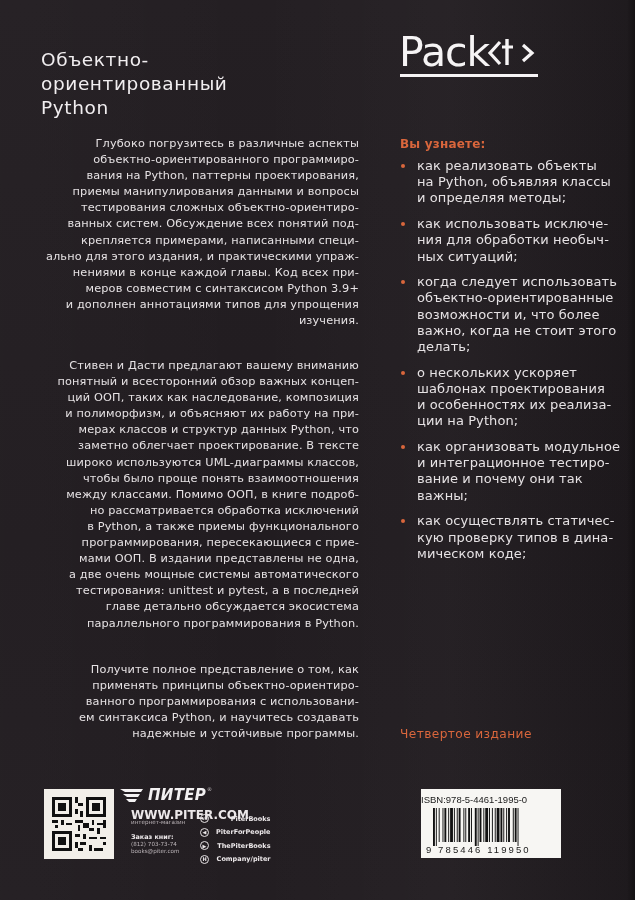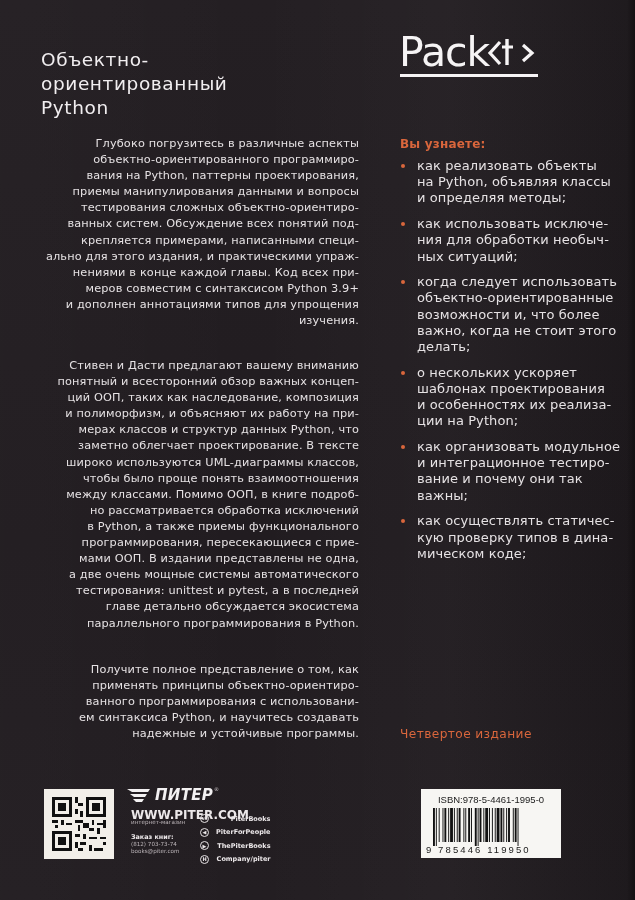--- a/index.html
+++ b/index.html
@@ -54,21 +54,21 @@
   }
   .edition {
     position: absolute; left: 400px; top: 727px;
     font-size: 12.2px; color: #d9663c; letter-spacing: 0.4px;
   }
   .qr {
     position: absolute; left: 44px; top: 789px; width: 70px; height: 70px; background: #f2efe9;
   }
   .qr svg { display: block; }
   .piter-logo {
-    position: absolute; left: 126px; top: 786px; height: 18px; display: flex; align-items: center; text-align: center;
+    position: absolute; left: 119px; top: 786px; height: 18px; display: flex; align-items: center; text-align: center;
   }
   .piter-wordmark {
     font-family: "DejaVu Sans", sans-serif; font-weight: bold; font-style: italic;
     font-size: 15px; color: #f3f1f2; letter-spacing: 0.3px; margin-left: 3px;
   }
   .piter-reg { font-size: 5px; color: #cfc9cc; margin-left: 1px; align-self: flex-start; }
   .contact {
     position: absolute; left: 131px; top: 811px; width: 60px;
     font-family: "DejaVu Sans", sans-serif; color: #cfc9cc;
   }
@@ -82,21 +82,21 @@
   .social-icon {
     width: 9px; height: 9px; border: 1px solid #e6e2e4; border-radius: 50%;
     display: flex; align-items: center; justify-content: center;
     font-size: 5px; font-weight: bold; color: #ece8ea; box-sizing: border-box;
   }
   .social-label { font-size: 6.5px; font-weight: bold; color: #ece8ea; margin-left: 7px; }
   .barcode-box {
     position: absolute; left: 421px; top: 789px; width: 140px; height: 69px; background: #f7f6f3;
   }
   .isbn-text {
-    position: absolute; left: 0; right: 0; top: 5px; text-align: center;
+    position: absolute; left: 0; right: 0; top: 5px; 
     font-family: "Liberation Sans", sans-serif; font-size: 9.5px; color: #1a1a1a;
   }
   .barcode-svg { position: absolute; left: 12px; top: 19px; }
   .barcode-digits {
     position: absolute; left: 5px; top: 55px; width: 132px;
     font-family: "Liberation Sans", sans-serif; font-size: 9.5px; color: #1a1a1a; letter-spacing: 2.1px;
   }
 </style>
 </head>
 <body>

